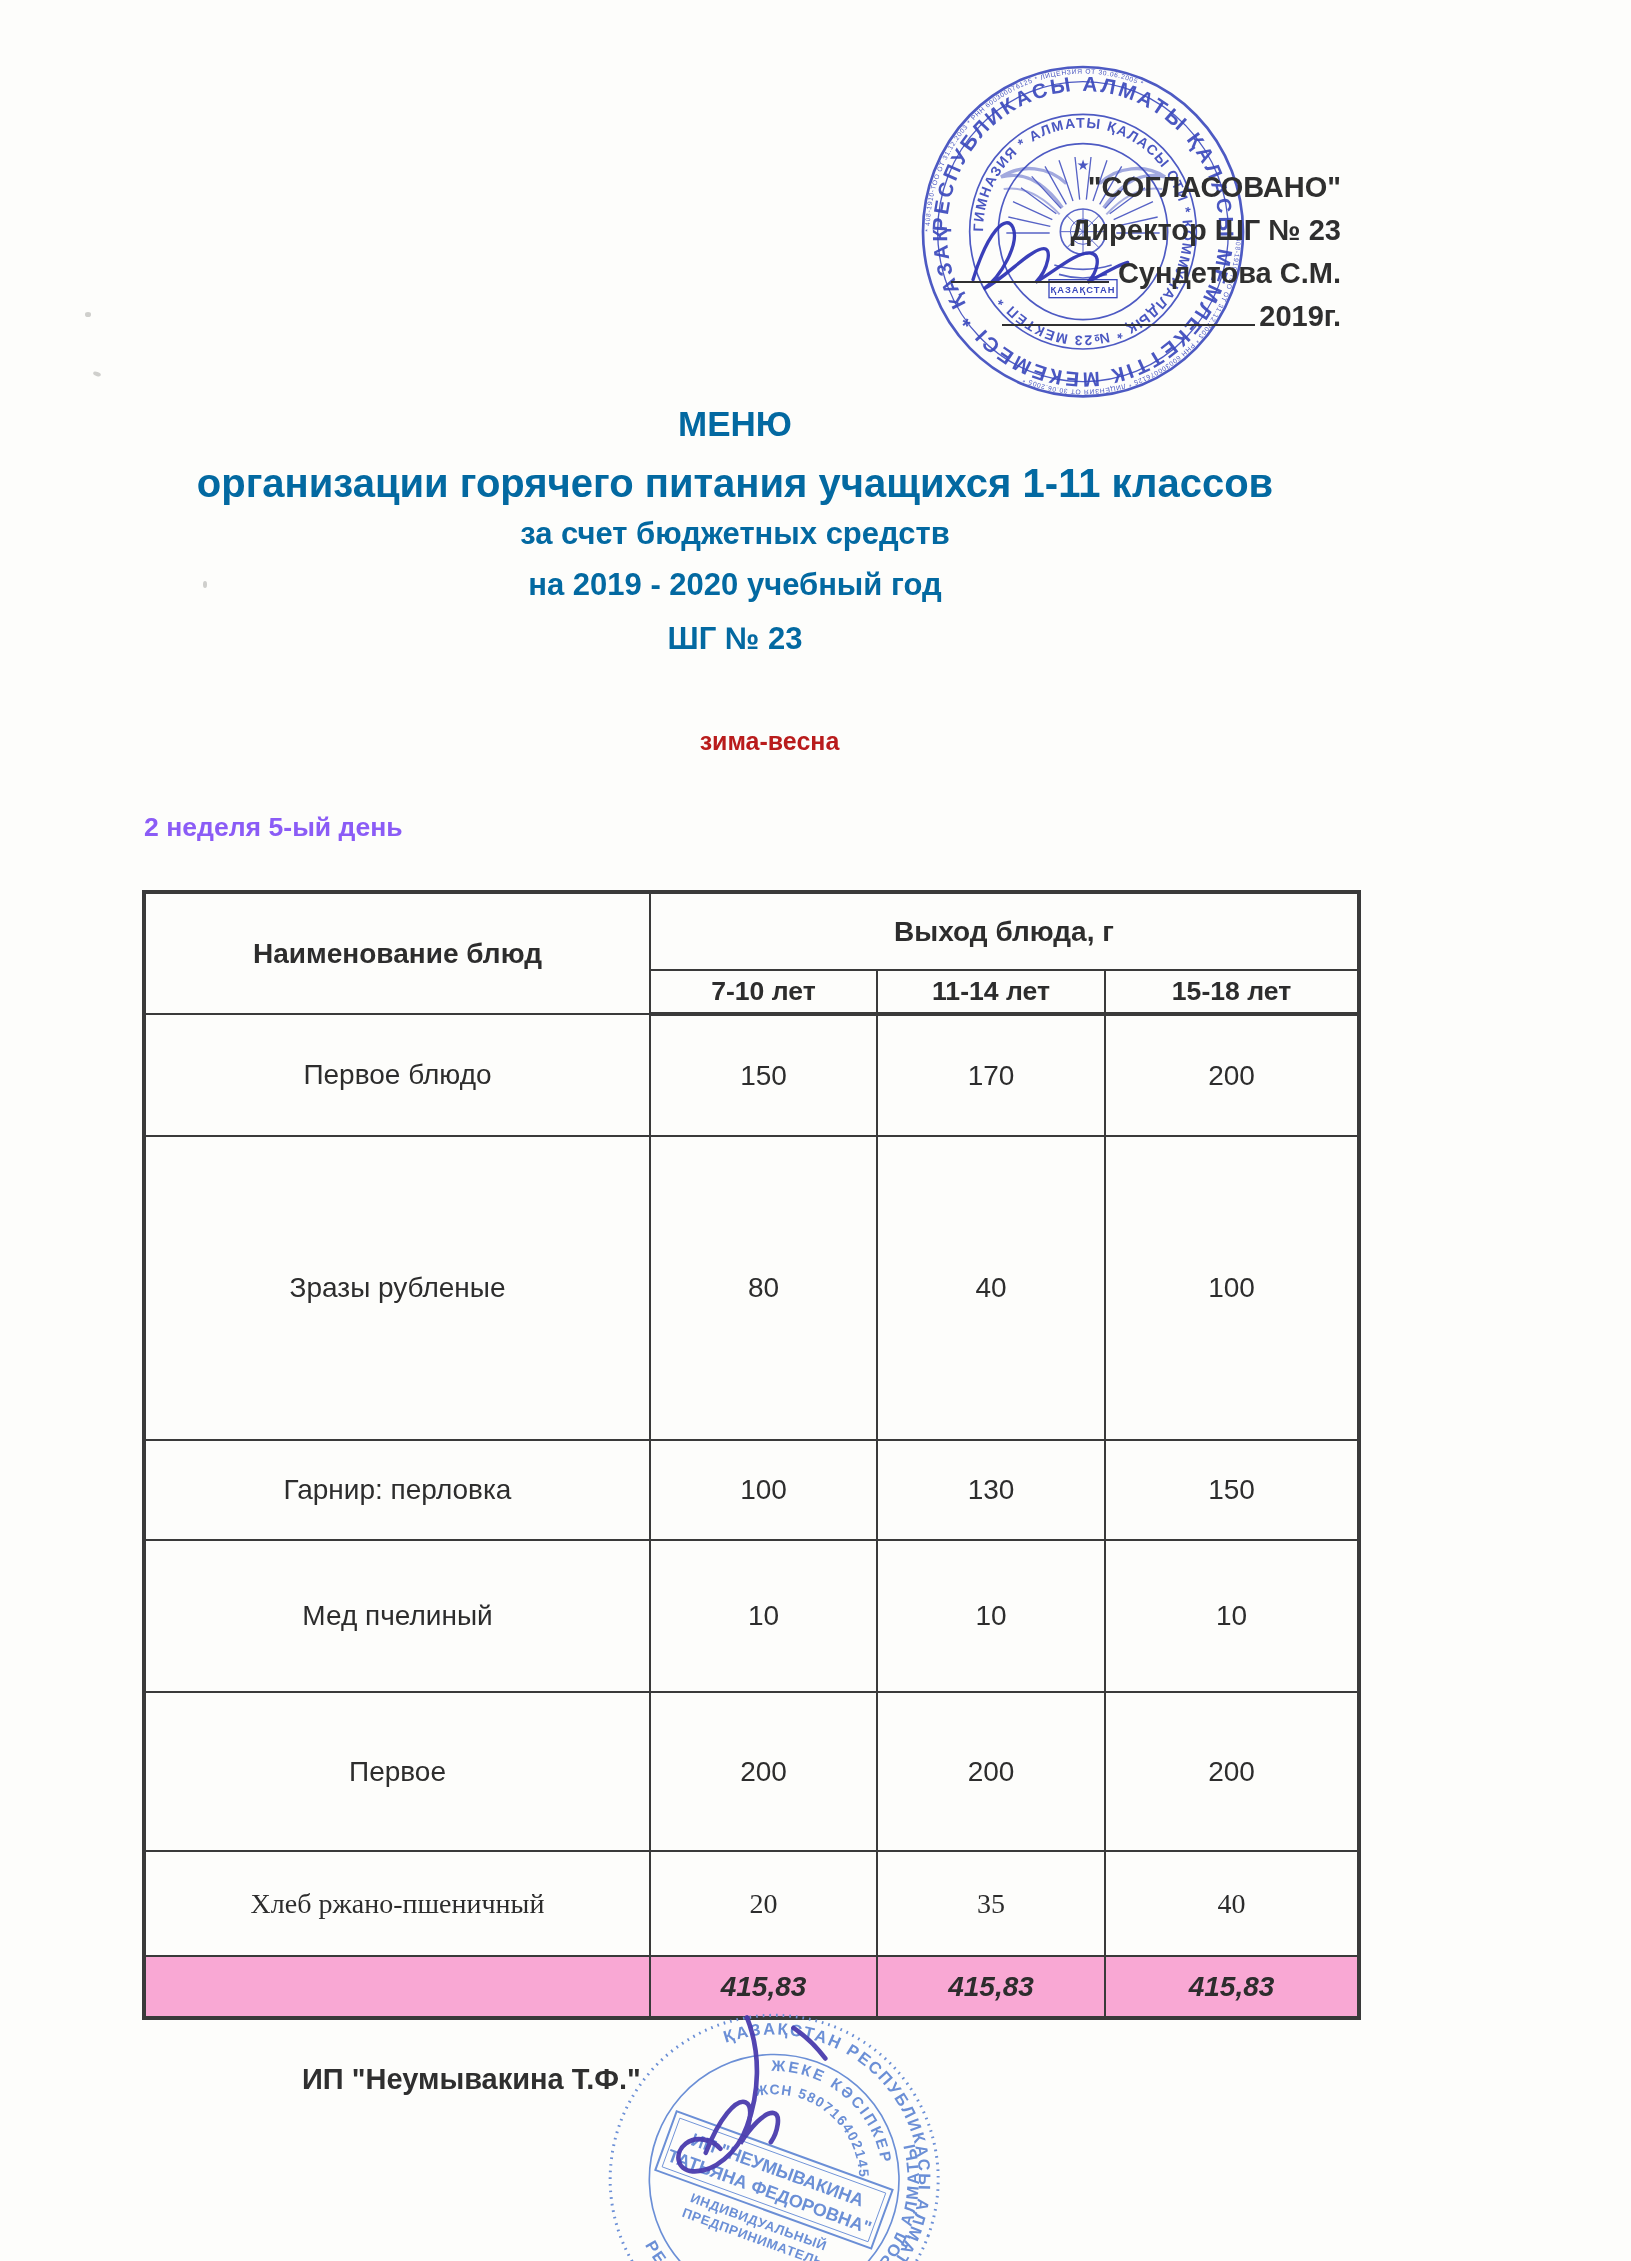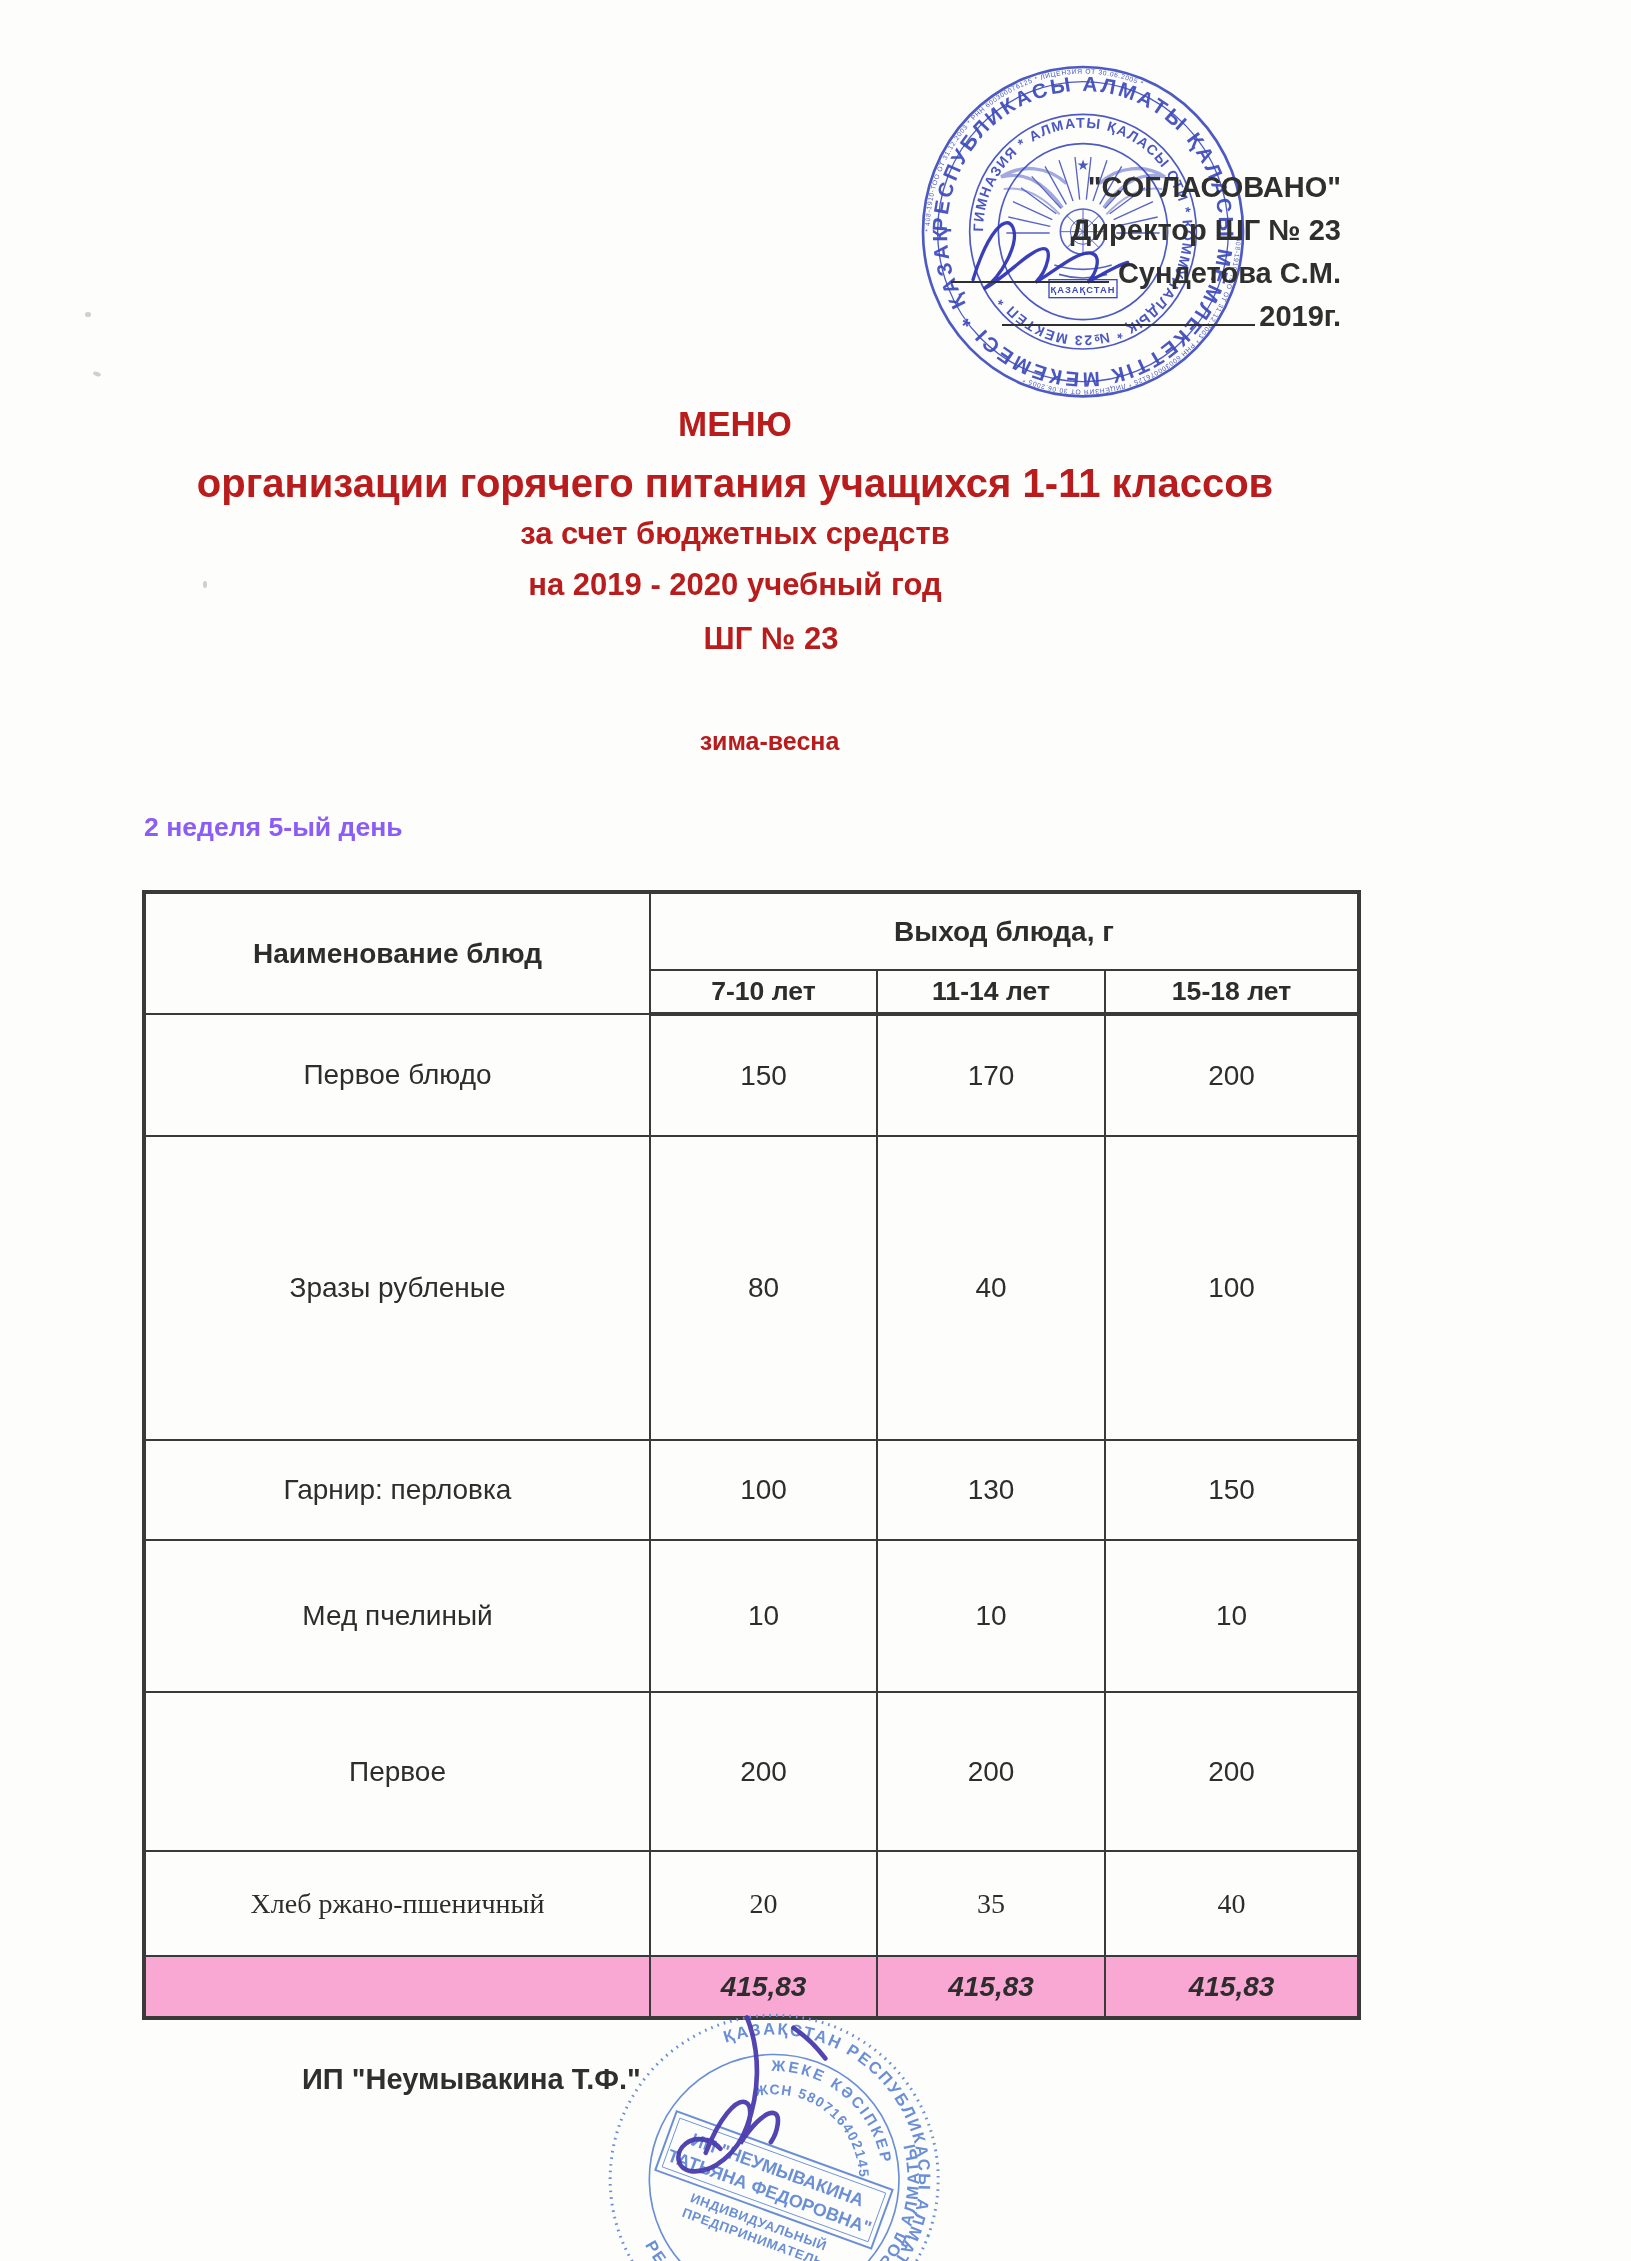--- a/index.html
+++ b/index.html
@@ -16,26 +16,26 @@
   .approval{
     position:absolute;left:930px;top:166px;width:411px;
     text-align:right;font-size:29px;font-weight:700;line-height:43px;
     color:#2f2f2f;letter-spacing:0px;z-index:5;
   }
   .approval .ln{white-space:nowrap;}
   .uline{display:inline-block;border-bottom:2.7px solid #2f2f2f;height:22.6px;vertical-align:baseline;}
   .u-sig{width:158px;margin-right:9.3px;}
   .u-date{width:253px;margin-right:4px;}
   
-  .tline{position:absolute;left:0;width:1470px;text-align:center;font-weight:700;color:#b91c1c;white-space:nowrap;}
+  .tline{position:absolute;left:0;width:1470px;text-align:center;font-weight:700;color:#0369a1;white-space:nowrap;}
   .t-head{top:404px;font-size:35px;}
   .t-2{top:461px;font-size:40px;}
   .t-3{top:516px;font-size:31px;}
   .t-4{top:567px;font-size:31px;}
-  .t-5{top:621px;font-size:31px;padding-left:36px;}
+  .t-5{top:621px;font-size:31px;}
   .season{position:absolute;left:676px;top:727px;width:187px;text-align:center;font-size:25px;font-weight:700;color:#b91c1c;}
   .week{position:absolute;left:144px;top:812px;font-size:26.6px;font-weight:700;color:#8b5cf6;}
   
   table.menu{
     position:absolute;left:142px;top:890px;
     width:1216px;border-collapse:collapse;table-layout:fixed;
     border:4px solid #3a3a3a;
   }
   table.menu th,table.menu td{
     border:2px solid #3a3a3a;

